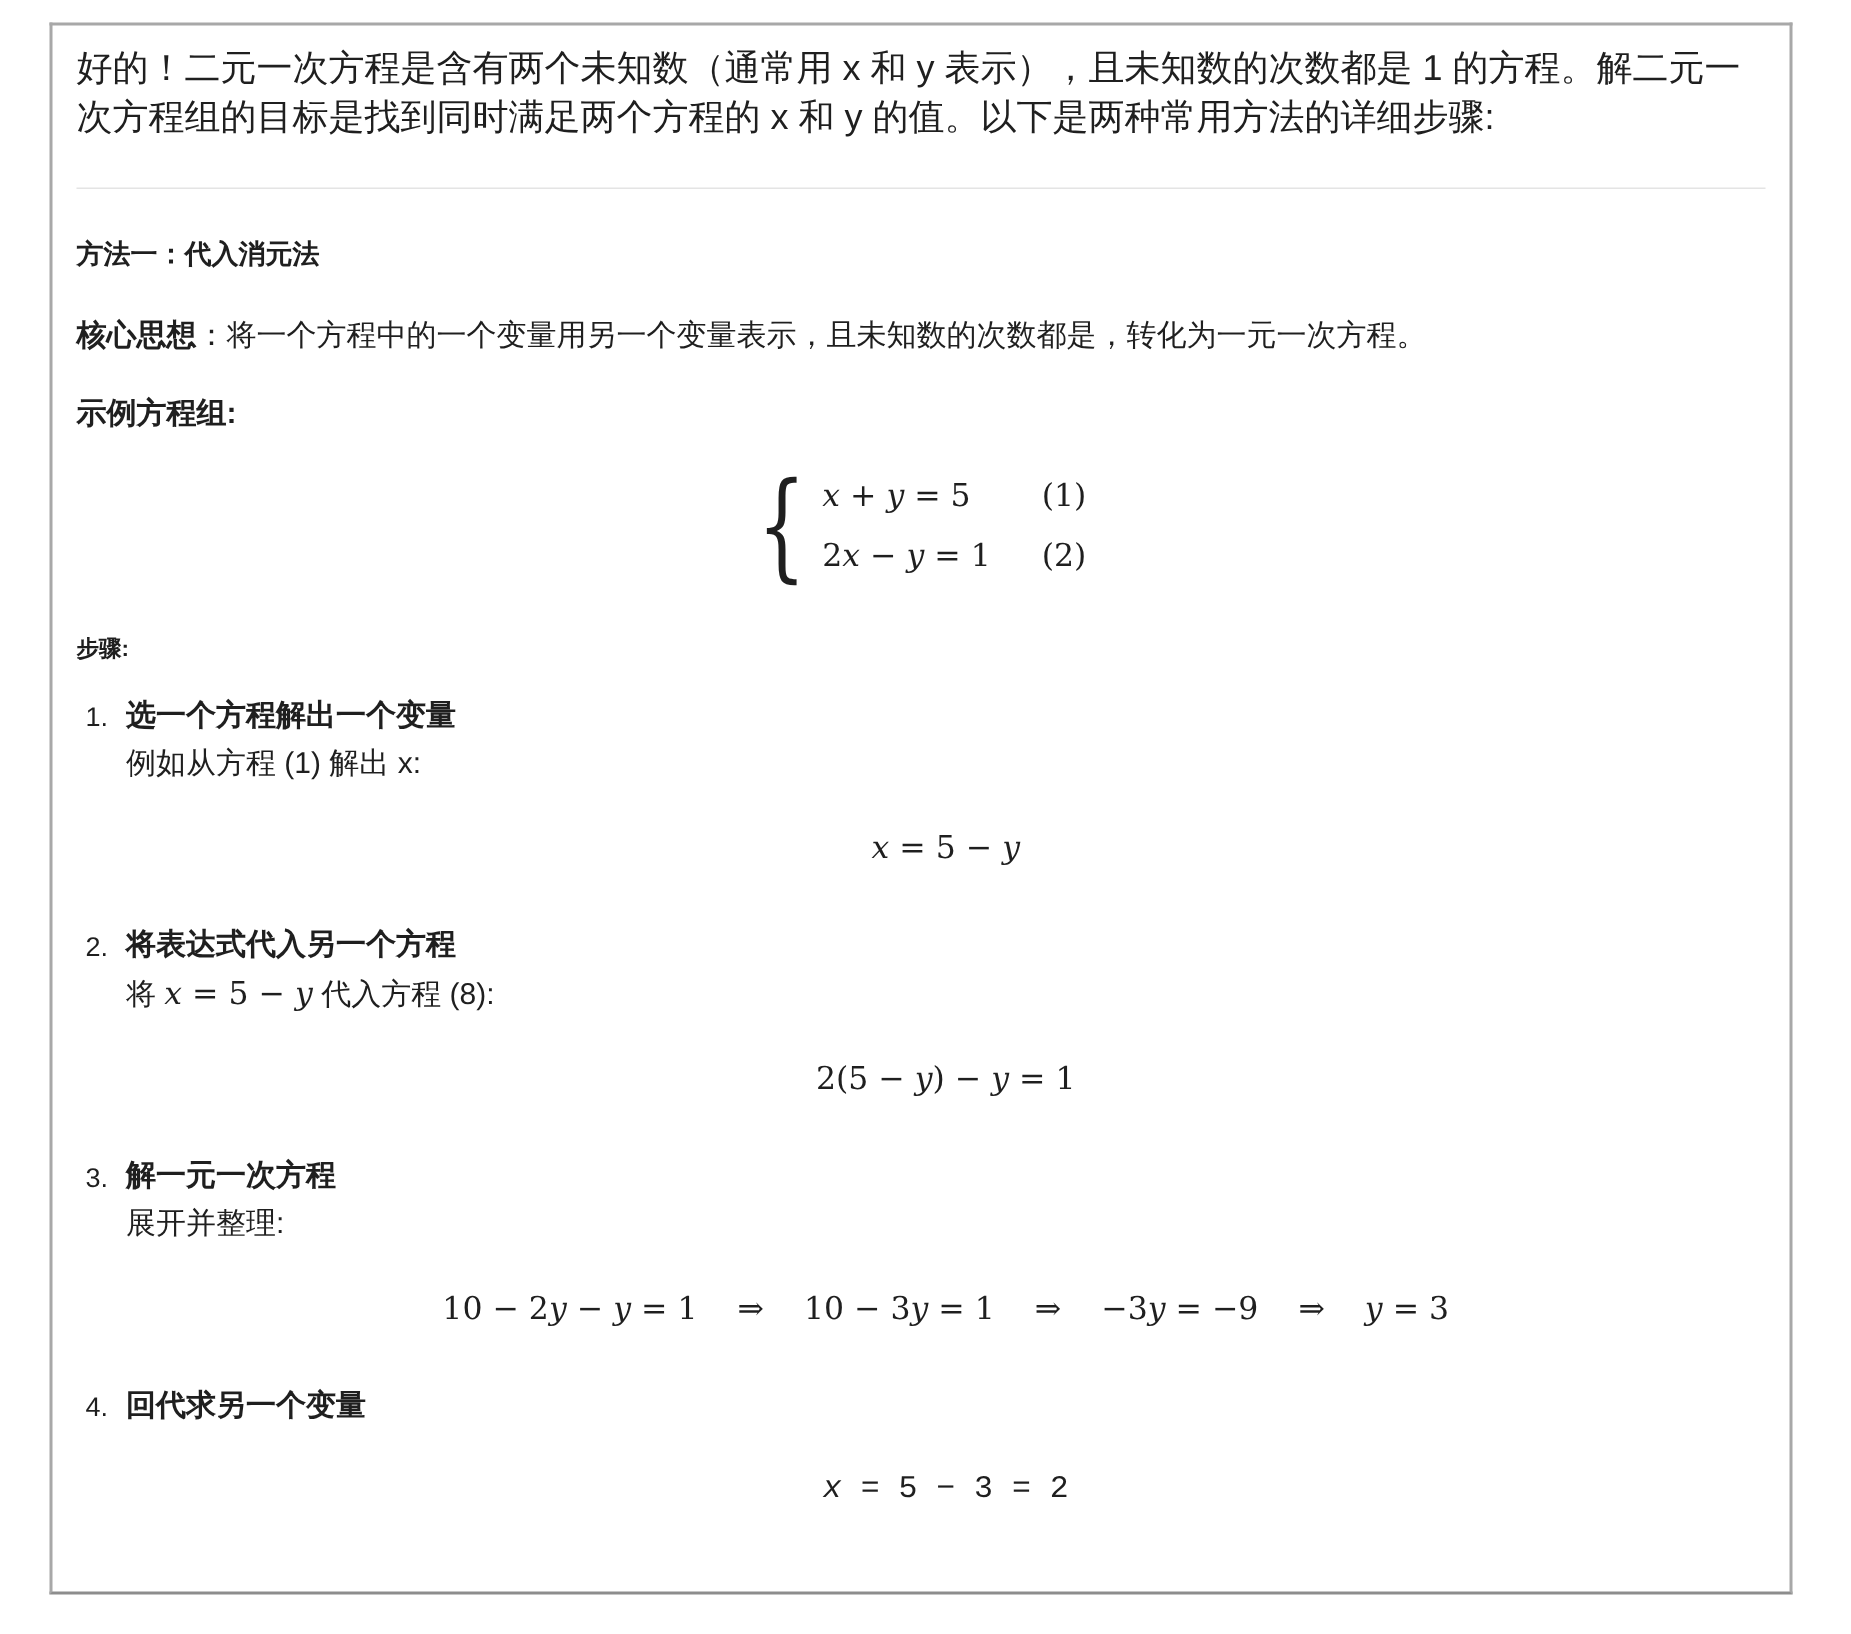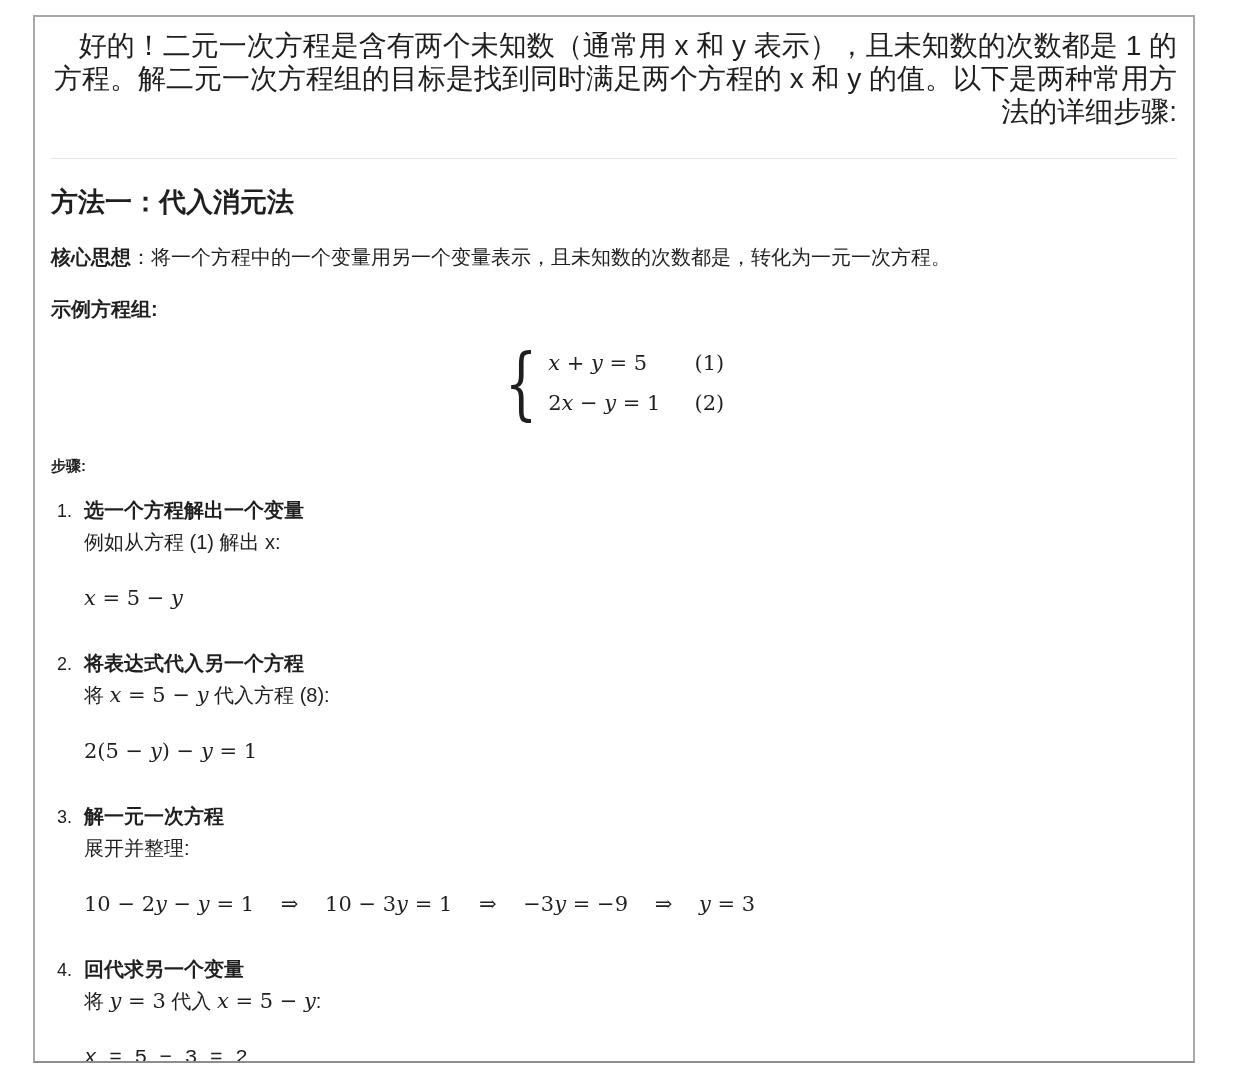--- a/index.html
+++ b/index.html
@@ -18,32 +18,31 @@
     width: 1162px;
     height: 1048px;
     box-sizing: border-box;
     background: #ffffff;
     border: 2px solid #a8a8a8;
     border-bottom-color: #8d8d8d;
     padding: 8px 16px 0 16px;
     overflow: hidden;
   }
   .intro {
-    font-size: 28px;
+    font-size: 24px;
     line-height: 33px;
     margin: 4px 0 0 0;
-    text-align: right;
   }
   .divider {
     border: none;
     border-top: 1px solid #e4e4e4;
     margin: 30px 0 0 0;
   }
   .section-heading {
-    font-size: 27px;
+    font-size: 18px;
     line-height: 30px;
     font-weight: bold;
     margin: 28px 0 0 0;
   }
   .para {
     font-size: 20px;
     line-height: 32px;
     margin: 24px 0 0 0;
   }
   .para.tight { margin-top: 20px; }
@@ -93,20 +92,21 @@
     padding-top: 1px;
   }
   .step-body { flex: 1; }
   .step-title { font-weight: bold; }
   .step-desc { white-space: pre-wrap; }
   .math, .inline-math {
     font-family: "DejaVu Serif", serif;
     font-size: 21px;
   }
   .math-display {
+    text-align: center;
     font-family: "DejaVu Serif", serif;
     font-size: 21px;
     line-height: 29px;
     margin: 26px 0 34px 0;
     white-space: pre;
   }
   .math i, .math-display i, .inline-math i, .eq-grid i {
     font-style: italic;
   }
 </style>
@@ -165,19 +165,18 @@
         <div class="step-title">解一元一次方程</div>
         <div class="step-desc">展开并整理:</div>
         <div class="math-display">10 − 2<i>y</i> − <i>y</i> = 1    ⇒    10 − 3<i>y</i> = 1    ⇒    −3<i>y</i> = −9    ⇒    <i>y</i> = 3</div>
       </div>
     </div>
 
     <div class="step">
       <span class="step-num">4.</span>
       <div class="step-body">
         <div class="step-title">回代求另一个变量</div>
-        <div class="step-desc"><span>将 </span><span class="inline-math"><i>y</i> = 3</span><span> 代入 </span><span class="inline-math"><i>x</i> = 5 − <i>y</i></span><span>:</span></div>
         <div class="math-display" style="margin-bottom:11px;font-family:Liberation Mono, monospace;"><i>x</i> = 5 − 3 = 2</div>
       </div>
     </div>
 
   </div>
 </div>
 
 </body></html>

